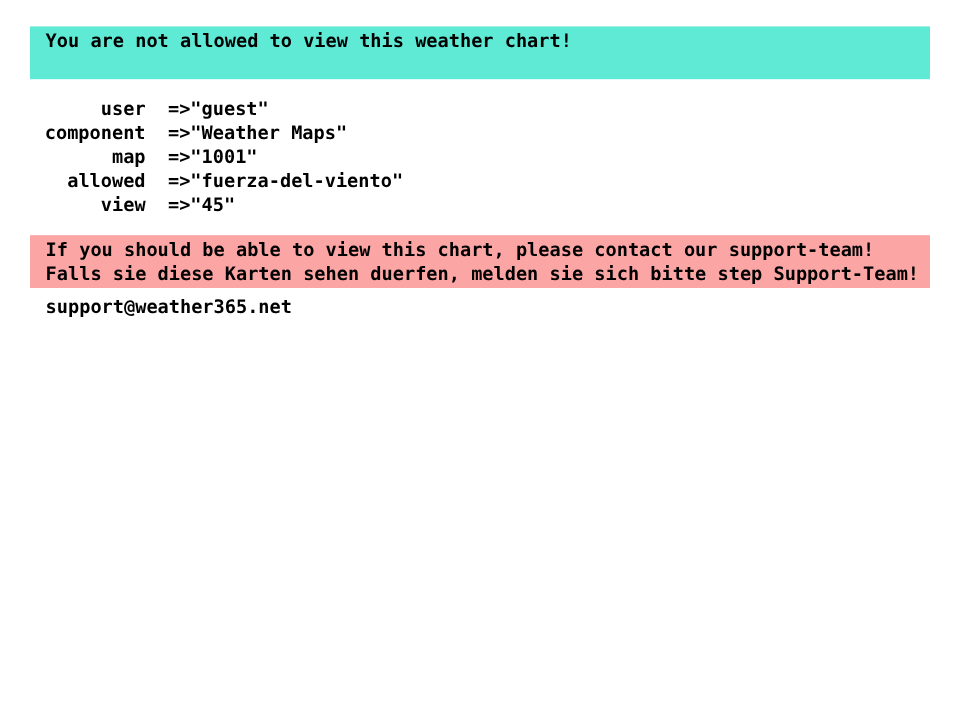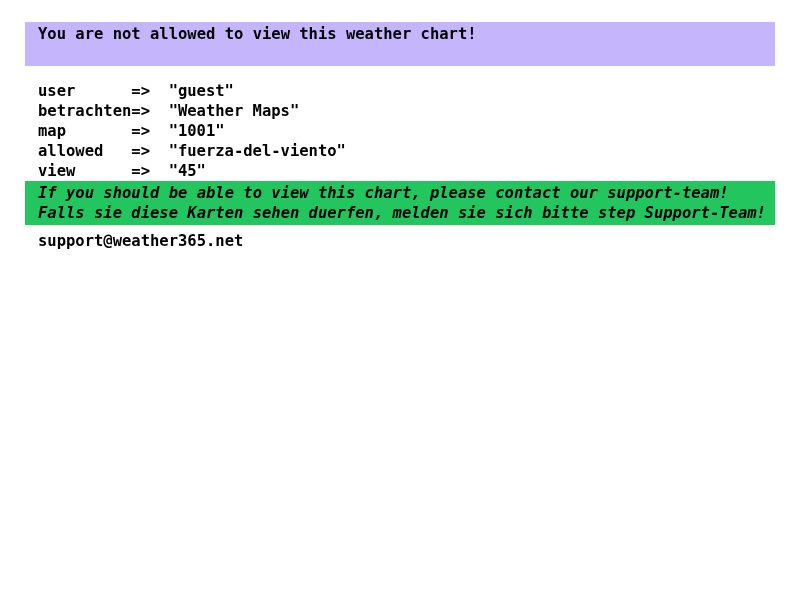--- a/index.html
+++ b/index.html
@@ -16,31 +16,32 @@
   .banner {
     margin-left: 25px;
     width: 750px;
     height: 44px;
     padding: 2px 0 0 13px;
     line-height: 20px;
     white-space: nowrap;
     overflow: hidden;
   }
   .banner-red {
-    background: #c4b5fd;
+    background: #5eead4;
     margin-top: 22px;
   }
   .banner-green {
-    background: #22c55e;
-    font-style: italic;
+    background: #fca5a5;
+    margin-top: 15px;
   }
   .banner div { height: 20px; }
   .kv-block {
-    margin: 15px 0 0 38px;
+    margin: 15px 0 0 28px;
     line-height: 20px;
+    text-align: right;
   }
   .kv-row { display: flex; white-space: pre; }
   .kv-key { display: inline-block; width: 10ch; }
   .kv-arrow { display: inline-block; width: 4ch; }
   .kv-value { display: inline-block; }
   .footer {
     margin: 6px 30px 0 38px;
     width: 732px;
     display: flex;
     justify-content: space-between;
@@ -55,21 +56,21 @@
   <div>You are not allowed to view this weather chart!</div>
 </div>
 
 <div class="kv-block">
   <div class="kv-row">
     <span class="kv-key">user</span>
     <span class="kv-arrow">=&gt;</span>
     <span class="kv-value">"guest"</span>
   </div>
   <div class="kv-row">
-    <span class="kv-key">betrachten</span>
+    <span class="kv-key">component</span>
     <span class="kv-arrow">=&gt;</span>
     <span class="kv-value">"Weather Maps"</span>
   </div>
   <div class="kv-row">
     <span class="kv-key">map</span>
     <span class="kv-arrow">=&gt;</span>
     <span class="kv-value">"1001"</span>
   </div>
   <div class="kv-row">
     <span class="kv-key">allowed</span>

